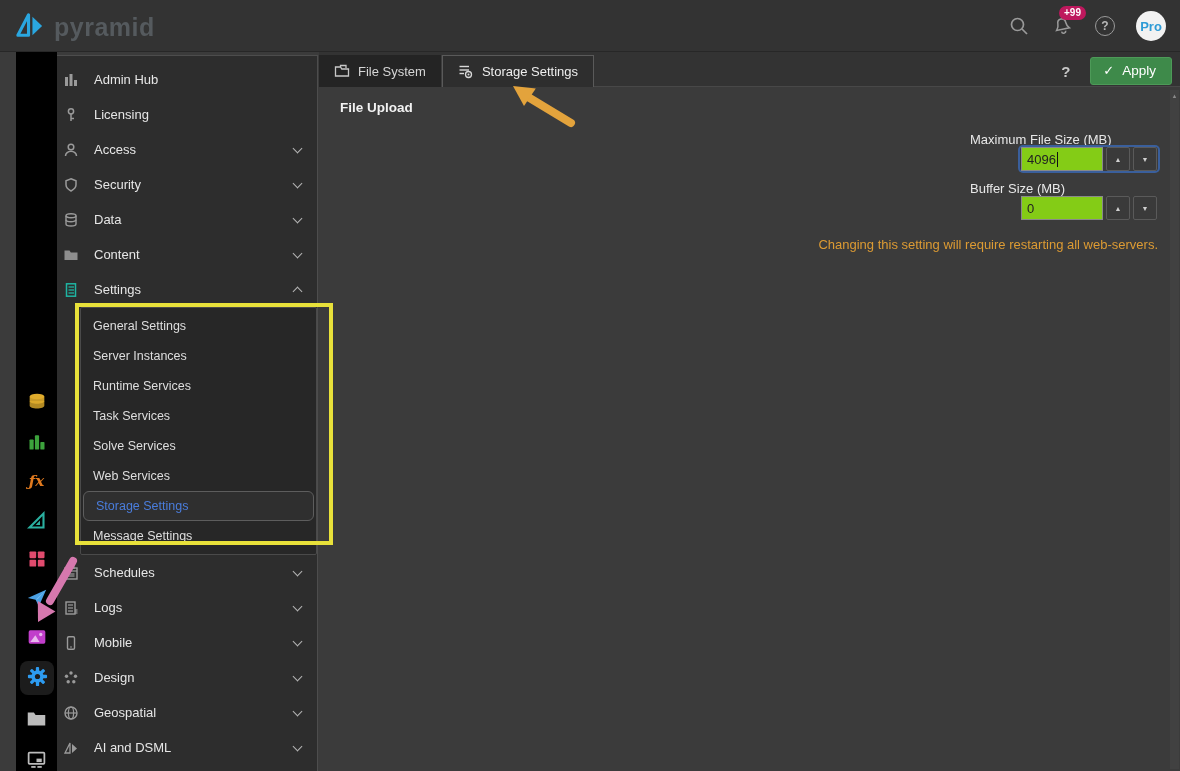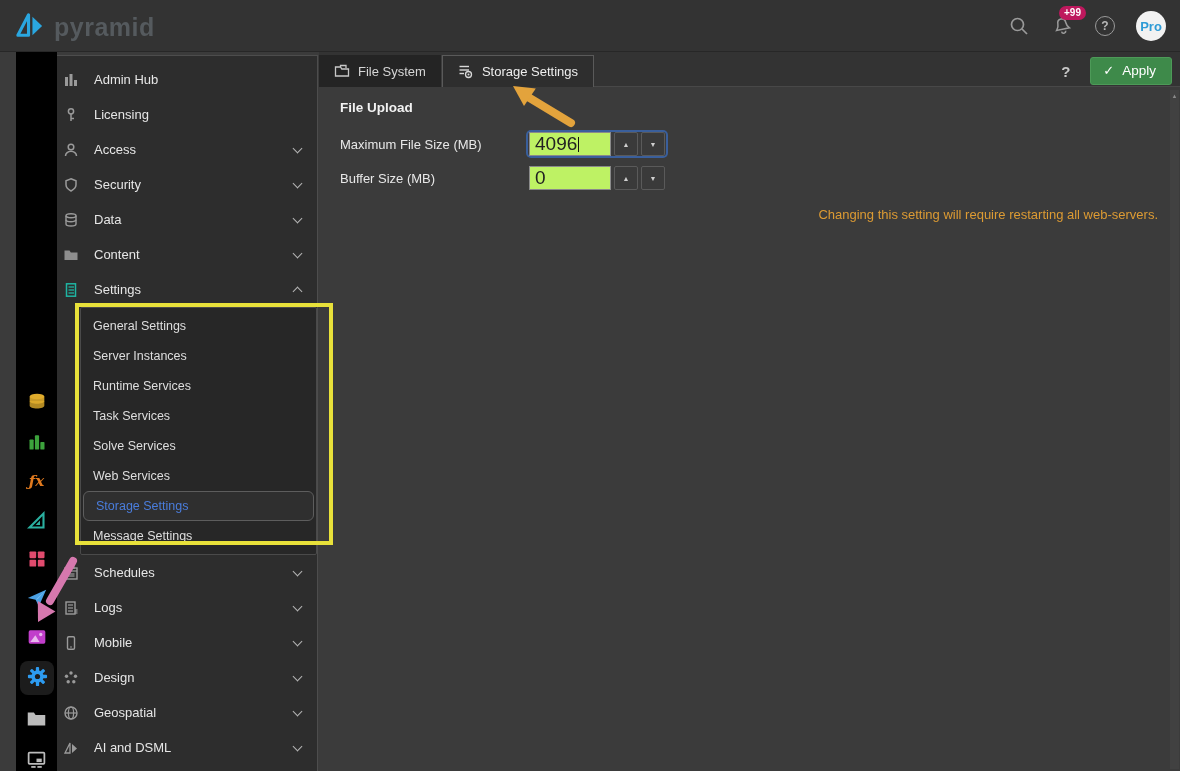--- a/index.html
+++ b/index.html
@@ -39,25 +39,25 @@
   .tab.inactive { background:#242424; border-right:1px solid #3d3d3d; }
   .tab.active { background:#2e2e2e; border:1px solid #5a5a5a; border-bottom:none; margin-bottom:-1px; color:#eeeeee; }
   .ticon { width:16px; height:16px; display:flex; align-items:center; justify-content:center; }
   .tab-right { position:absolute; right:8px; top:5px; display:flex; align-items:center; gap:16px; }
   .help-q { color:#c8c8c8; font-size:15px; font-weight:bold; cursor:pointer; padding:0 4px; }
   .apply { display:flex; align-items:center; gap:8px; background:#3e8a4a; border:1px solid #4d9a58; border-radius:3px; color:#fff; font-size:13.5px; padding:5px 15px 6px 12px; cursor:pointer; font-family:"Liberation Sans", sans-serif; }
   .apply .chk { font-size:13px; }
 
   .content { padding:13px 22px 0 21px; }
   .sect-title { font-size:13.5px; font-weight:bold; color:#f2f2f2; margin-bottom:17px; }
-  .frow { display:flex; align-items:center; margin-bottom:10px; }
+  .frow { display:flex; align-items:flex-end; margin-bottom:10px;flex-direction:column; }
   .frow label { width:188px; font-size:13px; color:#e8e8e8; flex:0 0 auto; }
   .igroup { display:flex; align-items:center; gap:3px; height:24px; padding:1px; border-radius:3px; }
   .igroup.focused { box-shadow:0 0 0 2px #3a5f9c; }
-  .tbox { width:82px; height:24px; background:#bef264; border:1px solid #8a8a8a; color:#222; font-size:19px; display:flex; align-items:center; padding:0 5px; cursor:text; }
+  .tbox { width:82px; height:24px; background:#84cc16; border:1px solid #8a8a8a; color:#222; font-size:13px; display:flex; align-items:center; padding:0 5px; cursor:text; }
   .caret { display:inline-block; width:1px; height:15px; background:#111; margin-left:1px; }
   .spin { width:24px; height:24px; background:#3a3a3a; border:1px solid #5a5a5a; border-radius:2px; color:#cfcfcf; font-size:7px; display:flex; align-items:center; justify-content:center; cursor:pointer; }
   .note { margin-top:17px; font-size:13px; color:#dd9b33;text-align:right; }
 
   .vscroll { position:absolute; right:1px; top:38px; bottom:2px; width:9px; background:#414141; }
   .vscroll .sarrow { display:block; text-align:center; color:#8a8a8a; font-size:6px; padding-top:3px; }
 
   
   .hl-box { position:absolute; left:75px; top:303px; width:258px; height:242px; border:4px solid #e8e13a; z-index:100; pointer-events:none; }
   .anno-svg { position:absolute; inset:0; width:1180px; height:771px; z-index:101; pointer-events:none; }

